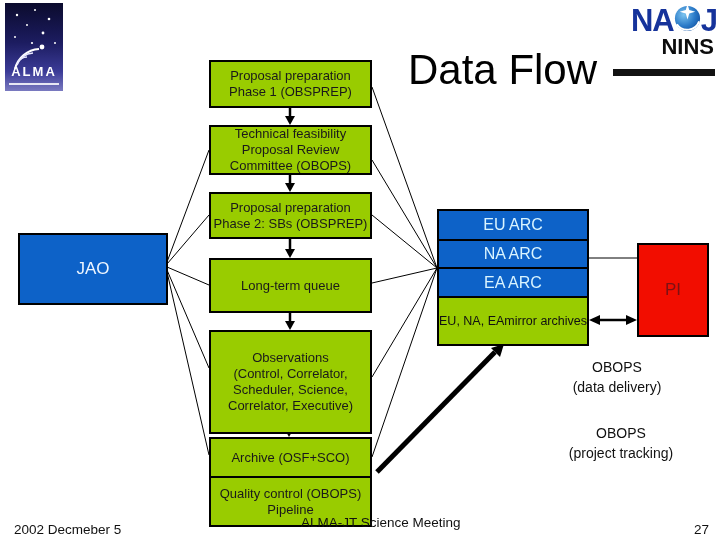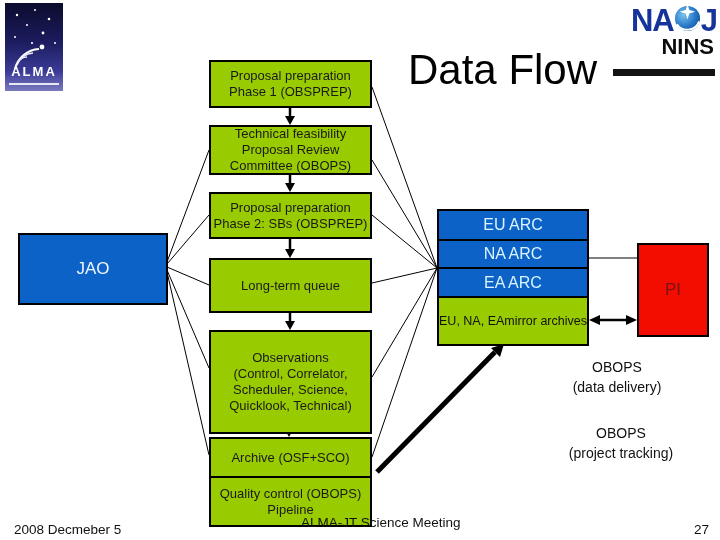--- a/index.html
+++ b/index.html
@@ -163,21 +163,21 @@
     <div class="ln">Proposal preparation</div>
     <div class="ln clip1">Phase 2: SBs (OBSPREP)</div>
   </div>
   <div class="gbox" style="left:209px; top:258px; width:163px; height:55px;">
     <div class="ln">Long-term queue</div>
   </div>
   <div class="gbox" style="left:209px; top:330px; width:163px; height:104px;">
     <div class="ln">Observations</div>
     <div class="ln">(Control, Correlator,</div>
     <div class="ln">Scheduler, Science,</div>
-    <div class="ln">Quicklook, Technical)</div>
+    <div class="ln">Correlator, Executive)</div>
   </div>
   <div class="gbox" style="left:209px; top:476px; width:163px; height:51px;">
     <div class="ln">Quality control (OBOPS)</div>
     <div class="ln">Pipeline</div>
   </div>
   <div class="gbox" style="left:209px; top:437px; width:163px; height:41px;">
     <div class="ln">Archive (OSF+SCO)</div>
   </div>
 
   <div id="jao" class="bluebox">
@@ -206,17 +206,17 @@
 
   <div class="annot" style="left:532px; top:357px;">
     <div>OBOPS</div>
     <div>(data delivery)</div>
   </div>
   <div class="annot" style="left:536px; top:423px;">
     <div>OBOPS</div>
     <div>(project tracking)</div>
   </div>
 
-  <div class="footer-txt" style="left:14px; top:522px;">2008 Decmeber 5</div>
+  <div class="footer-txt" style="left:14px; top:522px;">2002 Decmeber 5</div>
   <div class="footer-txt" style="left:301px; top:515px;">ALMA-JT Science Meeting</div>
   <div class="footer-txt" style="left:694px; top:522px;">27</div>
 
 </div>
 
 </body></html>

